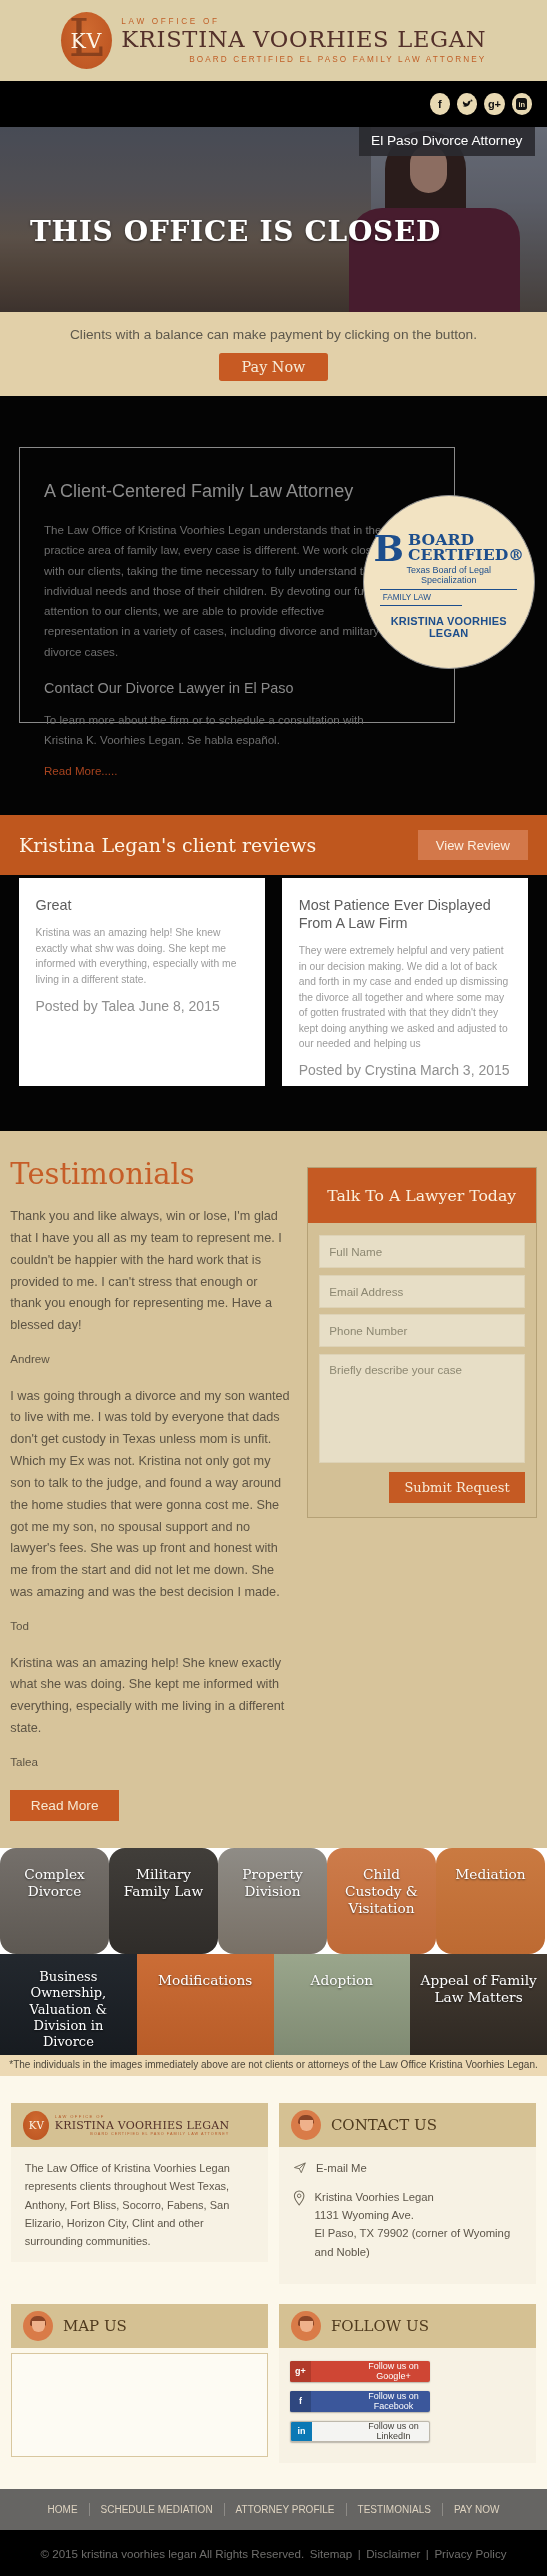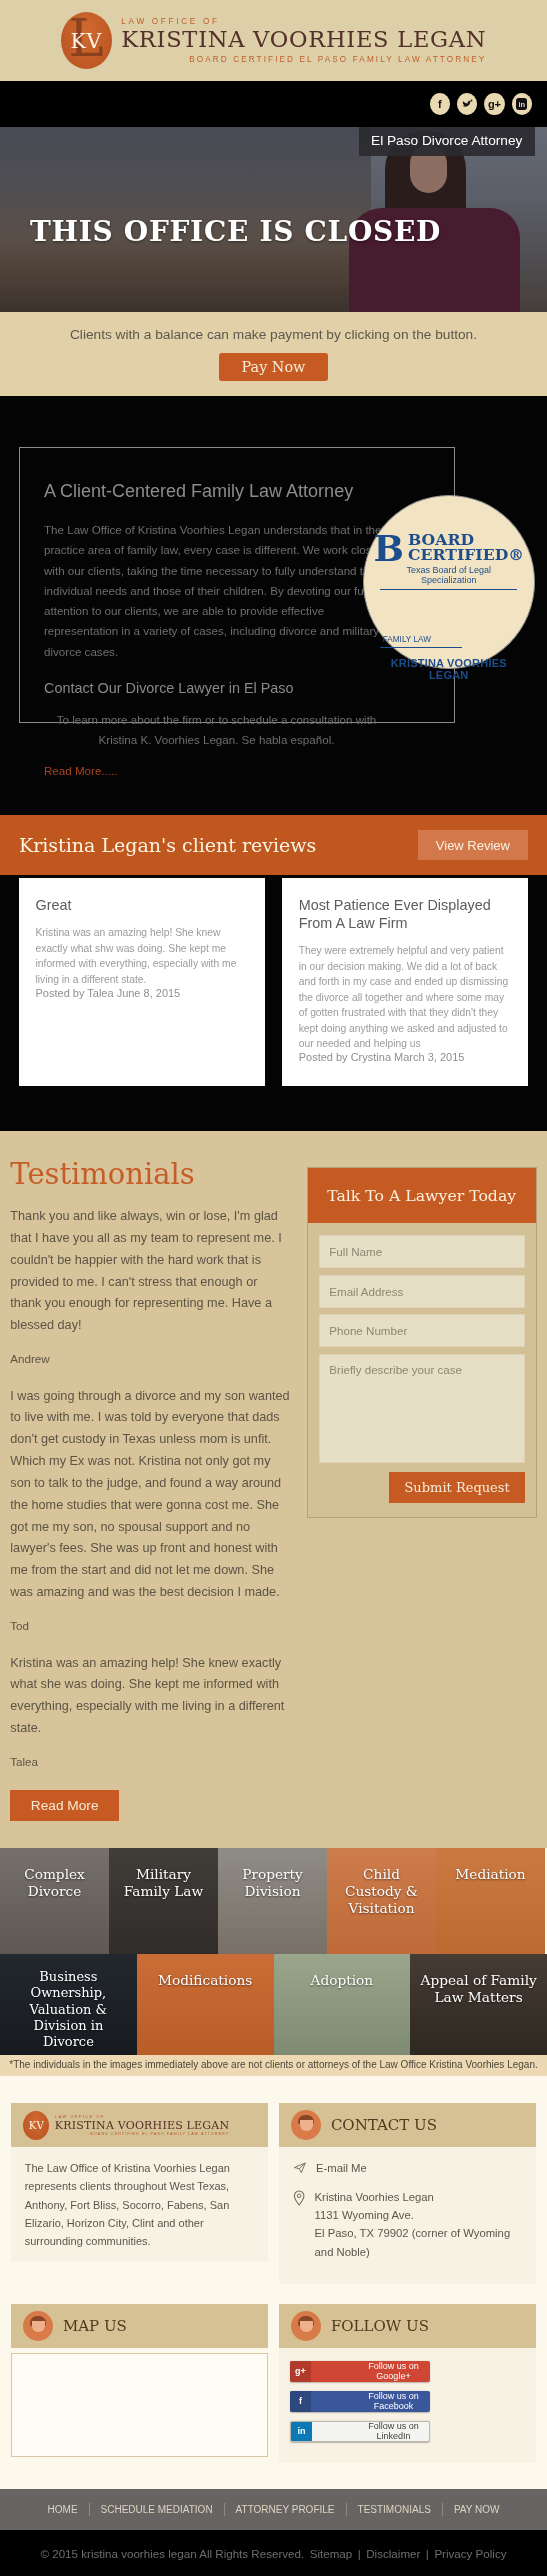--- a/index.html
+++ b/index.html
@@ -42,43 +42,43 @@
   .pay-banner .msg { color: #5d584c; font-size: 13.7px; }
   .pay-btn { display: inline-block; margin-top: 11px; background: #c75a23; color: #f7ecd9; font-family: "DejaVu Serif", serif;
              font-size: 14.4px; padding: 6.2px 22.6px; border: none; border-radius: 2.7px; cursor: pointer; }
 
   
   .dark-about { height: 419px; background: #040404; position: relative; }
   .about-box { position: absolute; left: 19px; top: 51px; width: 436px; height: 276px; border: 0.7px solid #8a8a8a; padding: 33px 24px; }
   .about-box h2 { color: #8c8c8c; font-size: 18px; font-weight: normal; margin-bottom: 18px; }
   .about-box .p1 { color: #6e6e6e; font-size: 11.6px; line-height: 1.75; width: 345px; }
   .about-box h3 { color: #8a8a8a; font-size: 14.4px; font-weight: normal; margin: 18px 0 13.7px; }
-  .about-box .p2 { color: #6e6e6e; font-size: 11.6px; line-height: 1.75; width: 345px; text-align: center; }
+  .about-box .p2 { color: #6e6e6e; font-size: 11.6px; line-height: 1.75; width: 345px; }
   .read-more-link { display: inline-block; margin-top: 13.7px; color: #a8441f; font-size: 11.6px; text-decoration: none; cursor: pointer; }
   .cert-badge { position: absolute; right: 12.3px; top: 99px; width: 172px; height: 174px; background: #f2e3c2;
                 border: 1.4px solid #8f8f8f; border-radius: 50%; z-index: 2; padding: 36px 16.4px 0; text-align: center; }
   .cert-row { display: flex; align-items: center; justify-content: center; gap: 4.1px; }
   .cert-b { font-family: "DejaVu Serif", serif; font-weight: bold; font-size: 36px; color: #1d4e8c; line-height: .9; }
   .cert-words { text-align: left; font-family: "DejaVu Serif", serif; font-weight: bold; color: #1d4e8c; font-size: 15.7px; line-height: .95; }
   .cert-org { color: #1d4e8c; font-size: 9px; margin-top: 1px; border-bottom: 1.4px solid #1d4e8c; padding-bottom: 3.4px; }
-  .cert-fam { color: #1d4e8c; font-size: 8.2px; text-align: left; padding: 3.4px 0 2.7px 2.7px; border-bottom: 1.4px solid #1d4e8c; width: 60%; margin-top: 42px; }
+  .cert-fam { color: #1d4e8c; font-size: 8.2px; text-align: left; padding: 3.4px 0 2.7px 2.7px; border-bottom: 1.4px solid #1d4e8c; width: 60%; }
   .cert-name { color: #1d4e8c; font-size: 11px; font-weight: bold; letter-spacing: 0.2px; margin-top: 9.6px; }
 
   
   .reviews-banner { height: 60px; background: #bf571e; display: flex; align-items: center; padding: 0 19px; }
   .reviews-banner h2 { color: #fdf4e4; font-family: "DejaVu Serif", serif; font-weight: normal; font-size: 19px; }
   .view-review-btn { margin-left: auto; background: #d3784a; color: #fdf0e0; border: none; font-size: 13px;
                      padding: 7.5px 18px; cursor: pointer; }
 
   
   .review-cards { height: 256px; background: #040404; display: flex; gap: 16.4px; padding: 3.4px 18.5px 0; }
   .review-card { background: #fff; width: 247px; height: 208px; padding: 18px 17px; }
   .review-card h3 { color: #5c5c5c; font-size: 14.4px; font-weight: normal; line-height: 1.25; margin-bottom: 11px; }
   .review-card .body { color: #9b9b9b; font-size: 10.3px; line-height: 1.5; }
-  .review-card .posted { color: #8f8f8f; font-size: 11px; }
+  .review-card .posted { color: #8f8f8f; font-size: 14px; margin-top: 11px; }
 
   
   .testimonials { height: 717px; background: #d7c49b; display: flex; padding: 26px 10.3px 0; gap: 16.4px; }
   .t-left { width: 280px; }
   .t-left h1 { color: #c65d27; font-family: "DejaVu Serif", serif; font-size: 29px; font-weight: normal; margin-bottom: 15px; }
   .t-quote { color: #5d5444; font-size: 12.7px; line-height: 1.72; }
   .t-author { color: #5d5444; font-size: 11.6px; margin: 15px 0 20.5px; }
   .t-readmore { display: inline-block; background: #c75a23; color: #f7e9d2; font-size: 13.7px; padding: 8.2px 20.5px;
                 border: none; cursor: pointer; margin-top: 1.4px; }
   .t-form-col { width: 230px; }
@@ -92,21 +92,21 @@
                         font-size: 11.6px; color: #55503f; resize: none; font-family: "Liberation Sans", sans-serif; }
   .form-body input::placeholder, .form-body textarea::placeholder { color: #8d8872; }
   .submit-btn { display: block; margin-left: auto; margin-top: 6.8px; background: #c55a23; color: #f8ecd8;
                 font-family: "DejaVu Serif", serif; font-size: 13px; padding: 8.2px 15px; border: none; cursor: pointer; }
 
   
   .practice-row1 { height: 106px; display: flex; }
   .practice-row2 { height: 101px; display: flex; }
   .tile { color: #fff; font-family: "DejaVu Serif", serif; font-size: 13.7px; text-align: center; padding: 18px 6.8px 0;
           line-height: 1.25; cursor: pointer; text-shadow: 0 0.7px 2.1px rgba(0,0,0,.55); }
-  .practice-row1 .tile { width: 109px; }
+  .practice-row1 .tile { width: 109px; border-radius: 16px; }
   .practice-row2 .tile { width: 137px; }
   .tile-1 { background: linear-gradient(180deg,#75706b,#5d5852); }
   .tile-2 { background: linear-gradient(180deg,#413e3a,#2f2c29); }
   .tile-3 { background: linear-gradient(180deg,#cd7c4b,#bf6a38); }
   .tile-4 { background: linear-gradient(180deg,#8f8c86,#787066); }
   .tile-5 { background: linear-gradient(180deg,#ca7a41,#bd6a32); }
   .tile-6 { background: linear-gradient(180deg,#23282e,#171b20); font-size: 13px; padding-top: 15px; }
   .tile-7 { background: linear-gradient(180deg,#cb6d36,#b85c28); }
   .tile-8 { background: linear-gradient(180deg,#9aa68c,#7f8a72); }
   .tile-9 { background: linear-gradient(180deg,#453c33,#2e2822); }

